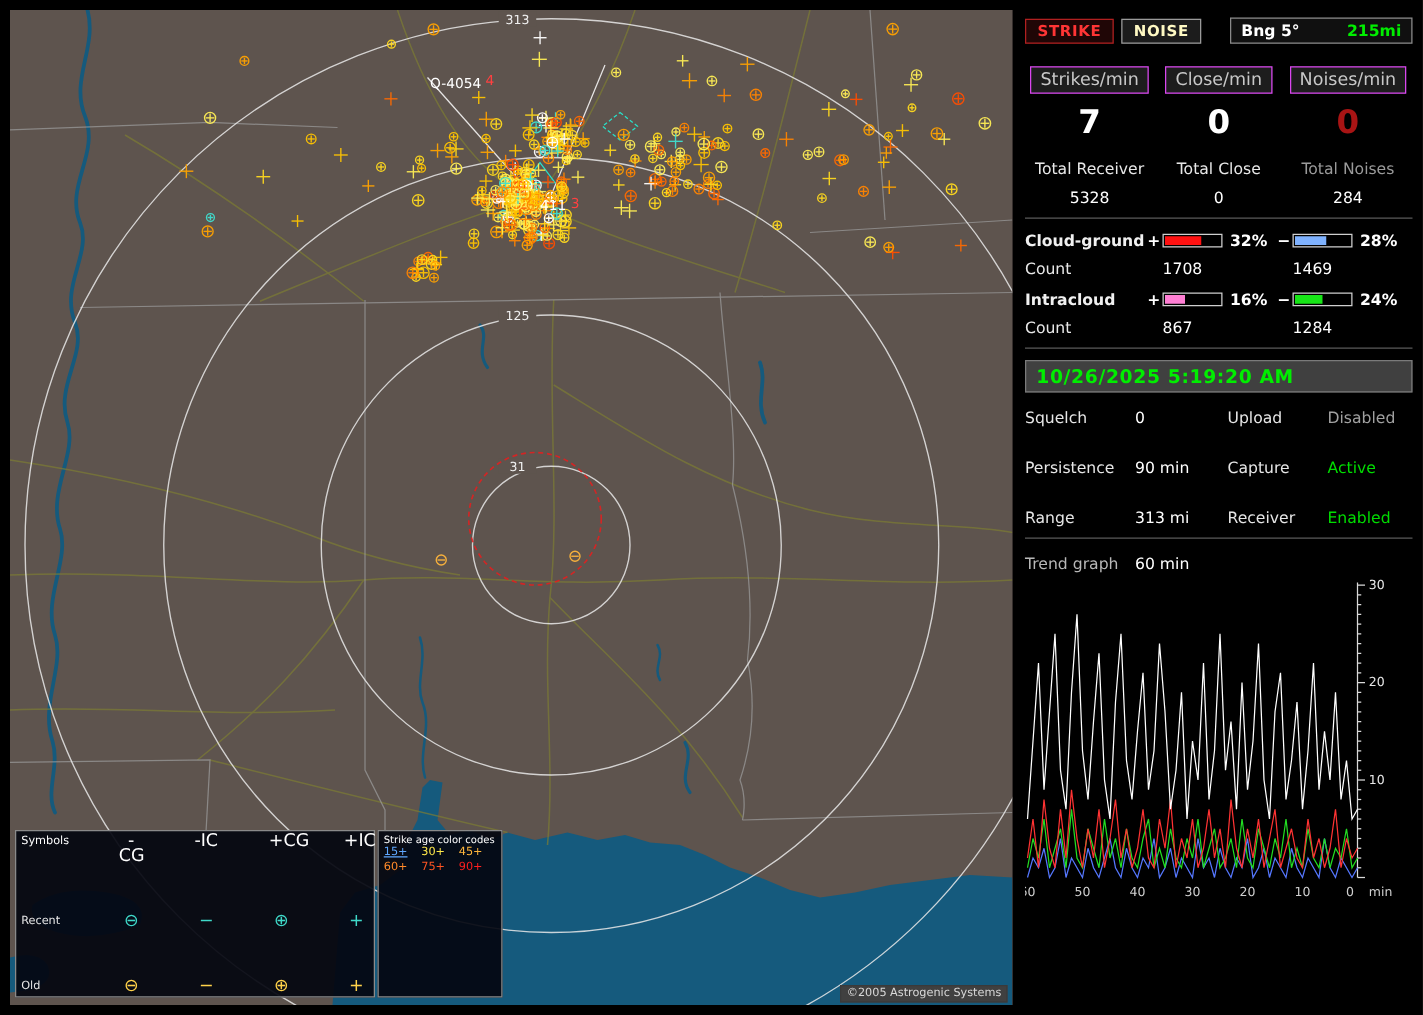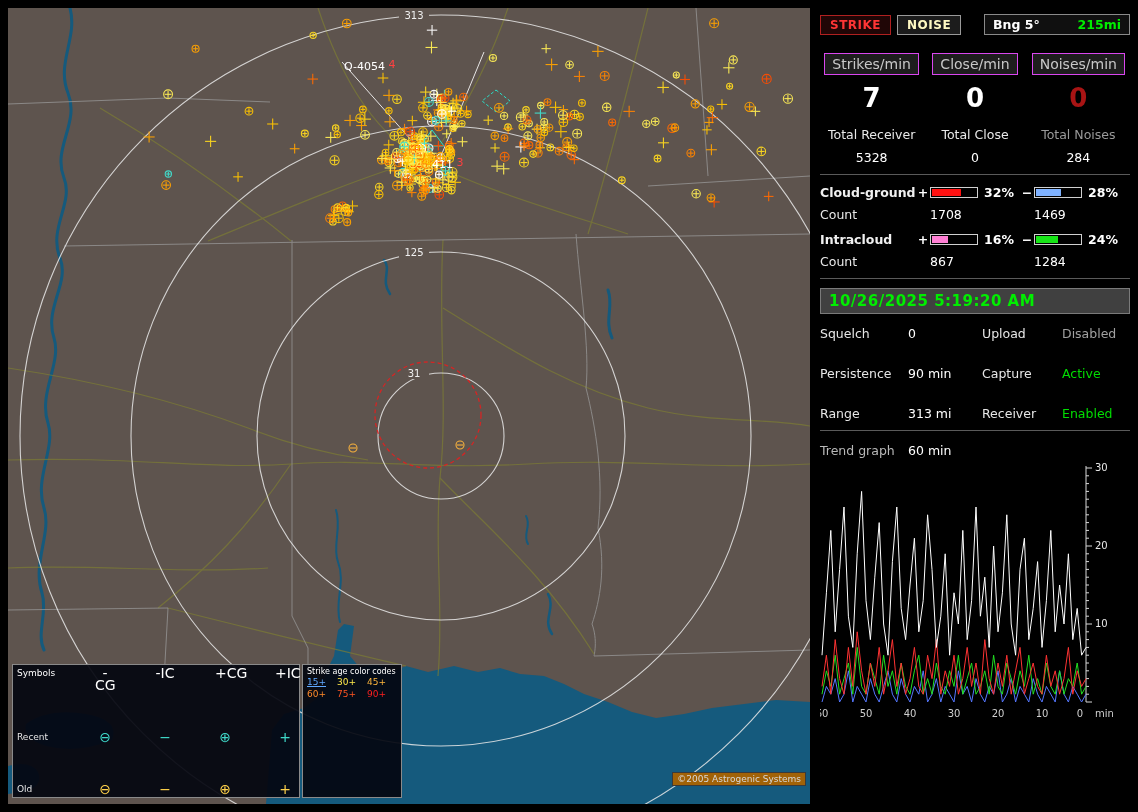--- a/index.html
+++ b/index.html
@@ -4,22 +4,22 @@
 <style>
   * { margin:0; padding:0; box-sizing:border-box; }
   html,body { background:#000; width:1138px; height:812px; overflow:hidden;
               font-family:"DejaVu Sans", sans-serif; }
   .app { position:relative; width:1138px; height:812px; background:#000; }
 
   
   .map-wrap { position:absolute; left:8px; top:8px; width:802px; height:796px;
               background:#5e544e; overflow:hidden; }
   .map-wrap svg { display:block; }
-  .copyright { position:absolute; right:4px; bottom:18px; font-size:9px; color:#d8d8d8;
-               background:#a16207; padding:1px 4px; border:1px solid #3a3a3a; }
+  .copyright { position:absolute; right:4px; bottom:2px; font-size:9px; color:#d8d8d8;
+               background:#404040; padding:1px 4px; border:1px solid #3a3a3a; }
 
   
   .map-legend { position:absolute; left:4px; bottom:6px; display:flex; gap:2px;
                 font-size:9px; color:#e6e6e6; }
   .legend-box { background:rgba(4,6,16,0.93); border:1px solid #8a8a8a; padding:2px 4px; }
   .legend-grid { display:grid; grid-template-columns:38px 20px 20px 20px 20px; line-height:12px;gap:40px; }
   .legend-grid .hdr { color:#ffffff; }
   .legend-grid .sym { text-align:center; font-size:14px; }
   .age-grid { display:grid; grid-template-columns:30px 30px 30px; line-height:12px; text-align:left; }
   .age-title { font-size:8px; color:#ffffff; white-space:nowrap; }

